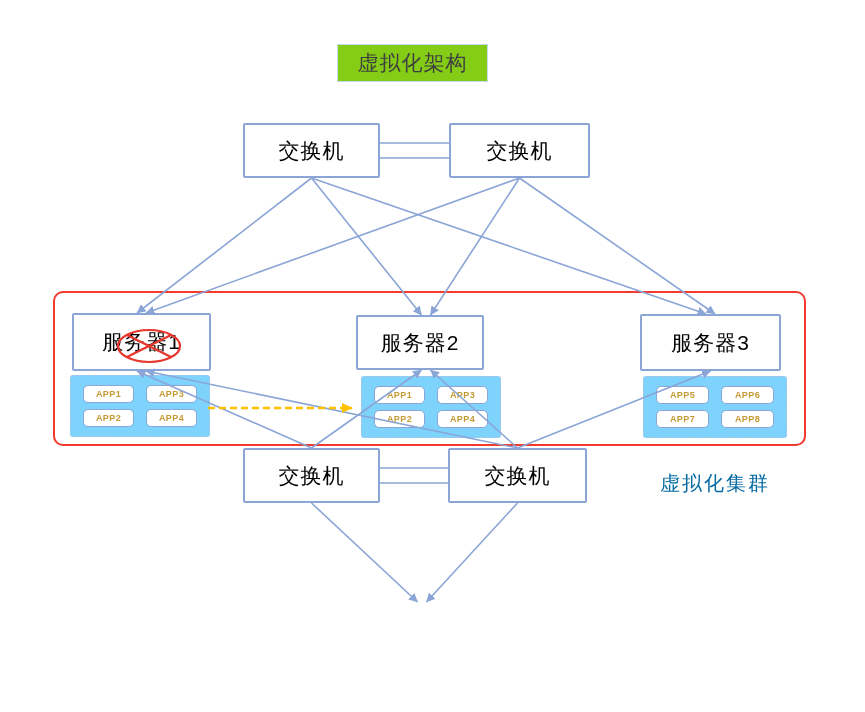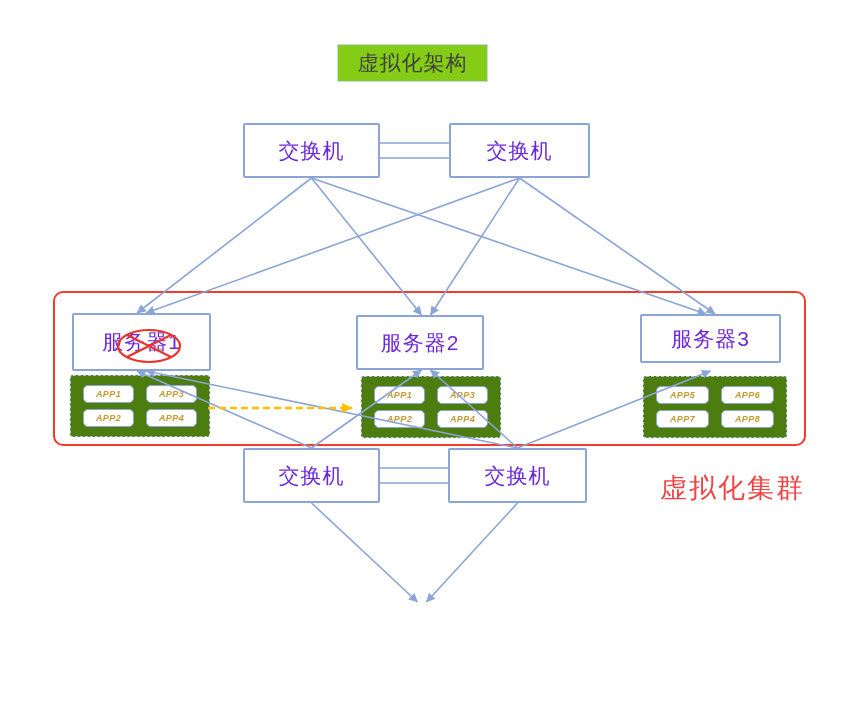--- a/index.html
+++ b/index.html
@@ -2,48 +2,48 @@
 <html><head>
 <meta charset="utf-8">
 <style>
   html,body{margin:0;padding:0;background:#fff;font-family:"Liberation Sans",sans-serif;}
   .stage{position:relative;width:865px;height:712px;background:#fff;overflow:hidden;}
 
   .title-box{position:absolute;box-sizing:border-box;background:#84cc16;border:1px solid #c5d9ec;
     display:flex;align-items:center;justify-content:center;font-size:21px;color:#3f3f3f;letter-spacing:1px;}
 
   .node{position:absolute;box-sizing:border-box;background:#fff;border:2px solid #8aa5d6;border-radius:2px;
-    display:flex;align-items:center;justify-content:center;font-size:21px;color:#6d28d9;letter-spacing:1px;}
+    display:flex;align-items:center;justify-content:center;font-size:21px;color:#000000;letter-spacing:1px;}
 
   .cluster{position:absolute;box-sizing:border-box;border:2px solid #f23a2e;border-radius:10px;background:transparent;}
-  .cluster-label{position:absolute;color:#ef4444;font-size:27px;letter-spacing:2px;white-space:nowrap;}
+  .cluster-label{position:absolute;color:#0369a1;font-size:20px;letter-spacing:2px;white-space:nowrap;}
 
-  .app-container{position:absolute;box-sizing:border-box;border:1px dashed #aac6e4;border-radius:3px;background:#4d7c0f;
-    display:grid;grid-template-columns:repeat(2,1fr);gap:6px 12px;padding:9px 12px;font-style:italic;}
+  .app-container{position:absolute;box-sizing:border-box;border:1px dashed #aac6e4;border-radius:3px;background:#7dd3fc;
+    display:grid;grid-template-columns:repeat(2,1fr);gap:6px 12px;padding:9px 12px;}
   .app-chip{box-sizing:border-box;border:1.5px solid #8aa5d6;border-radius:5px;background:#fff;color:#c59a33;
     font-weight:bold;font-size:9px;display:flex;align-items:center;justify-content:center;letter-spacing:.4px;}
 
   svg.connectors{position:absolute;left:0;top:0;width:865px;height:712px;pointer-events:none;}
 </style>
 </head>
 <body>
 
 <div class="stage">
 
   <div class="title-box" style="left:337px;top:44px;width:151px;height:38px">虚拟化架构</div>
 
   <div class="cluster" style="left:53px;top:291px;width:753px;height:155px"></div>
   <div class="cluster-label" style="left:660px;top:470px">虚拟化集群</div>
 
   <div class="node" style="left:243px;top:123px;width:137px;height:55px">交换机</div>
   <div class="node" style="left:449px;top:123px;width:141px;height:55px">交换机</div>
 
   <div class="node" style="left:72px;top:313px;width:139px;height:58px">服务器1</div>
   <div class="node" style="left:356px;top:315px;width:128px;height:55px">服务器2</div>
-  <div class="node" style="left:640px;top:314px;width:141px;height:49px">服务器3</div>
+  <div class="node" style="left:640px;top:314px;width:141px;height:57px">服务器3</div>
 
   <div class="app-container" style="left:70px;top:375px;width:140px;height:62px">
     <div class="app-chip">APP1</div>
     <div class="app-chip">APP3</div>
     <div class="app-chip">APP2</div>
     <div class="app-chip">APP4</div>
   </div>
   <div class="app-container" style="left:361px;top:376px;width:140px;height:62px">
     <div class="app-chip">APP1</div>
     <div class="app-chip">APP3</div>

